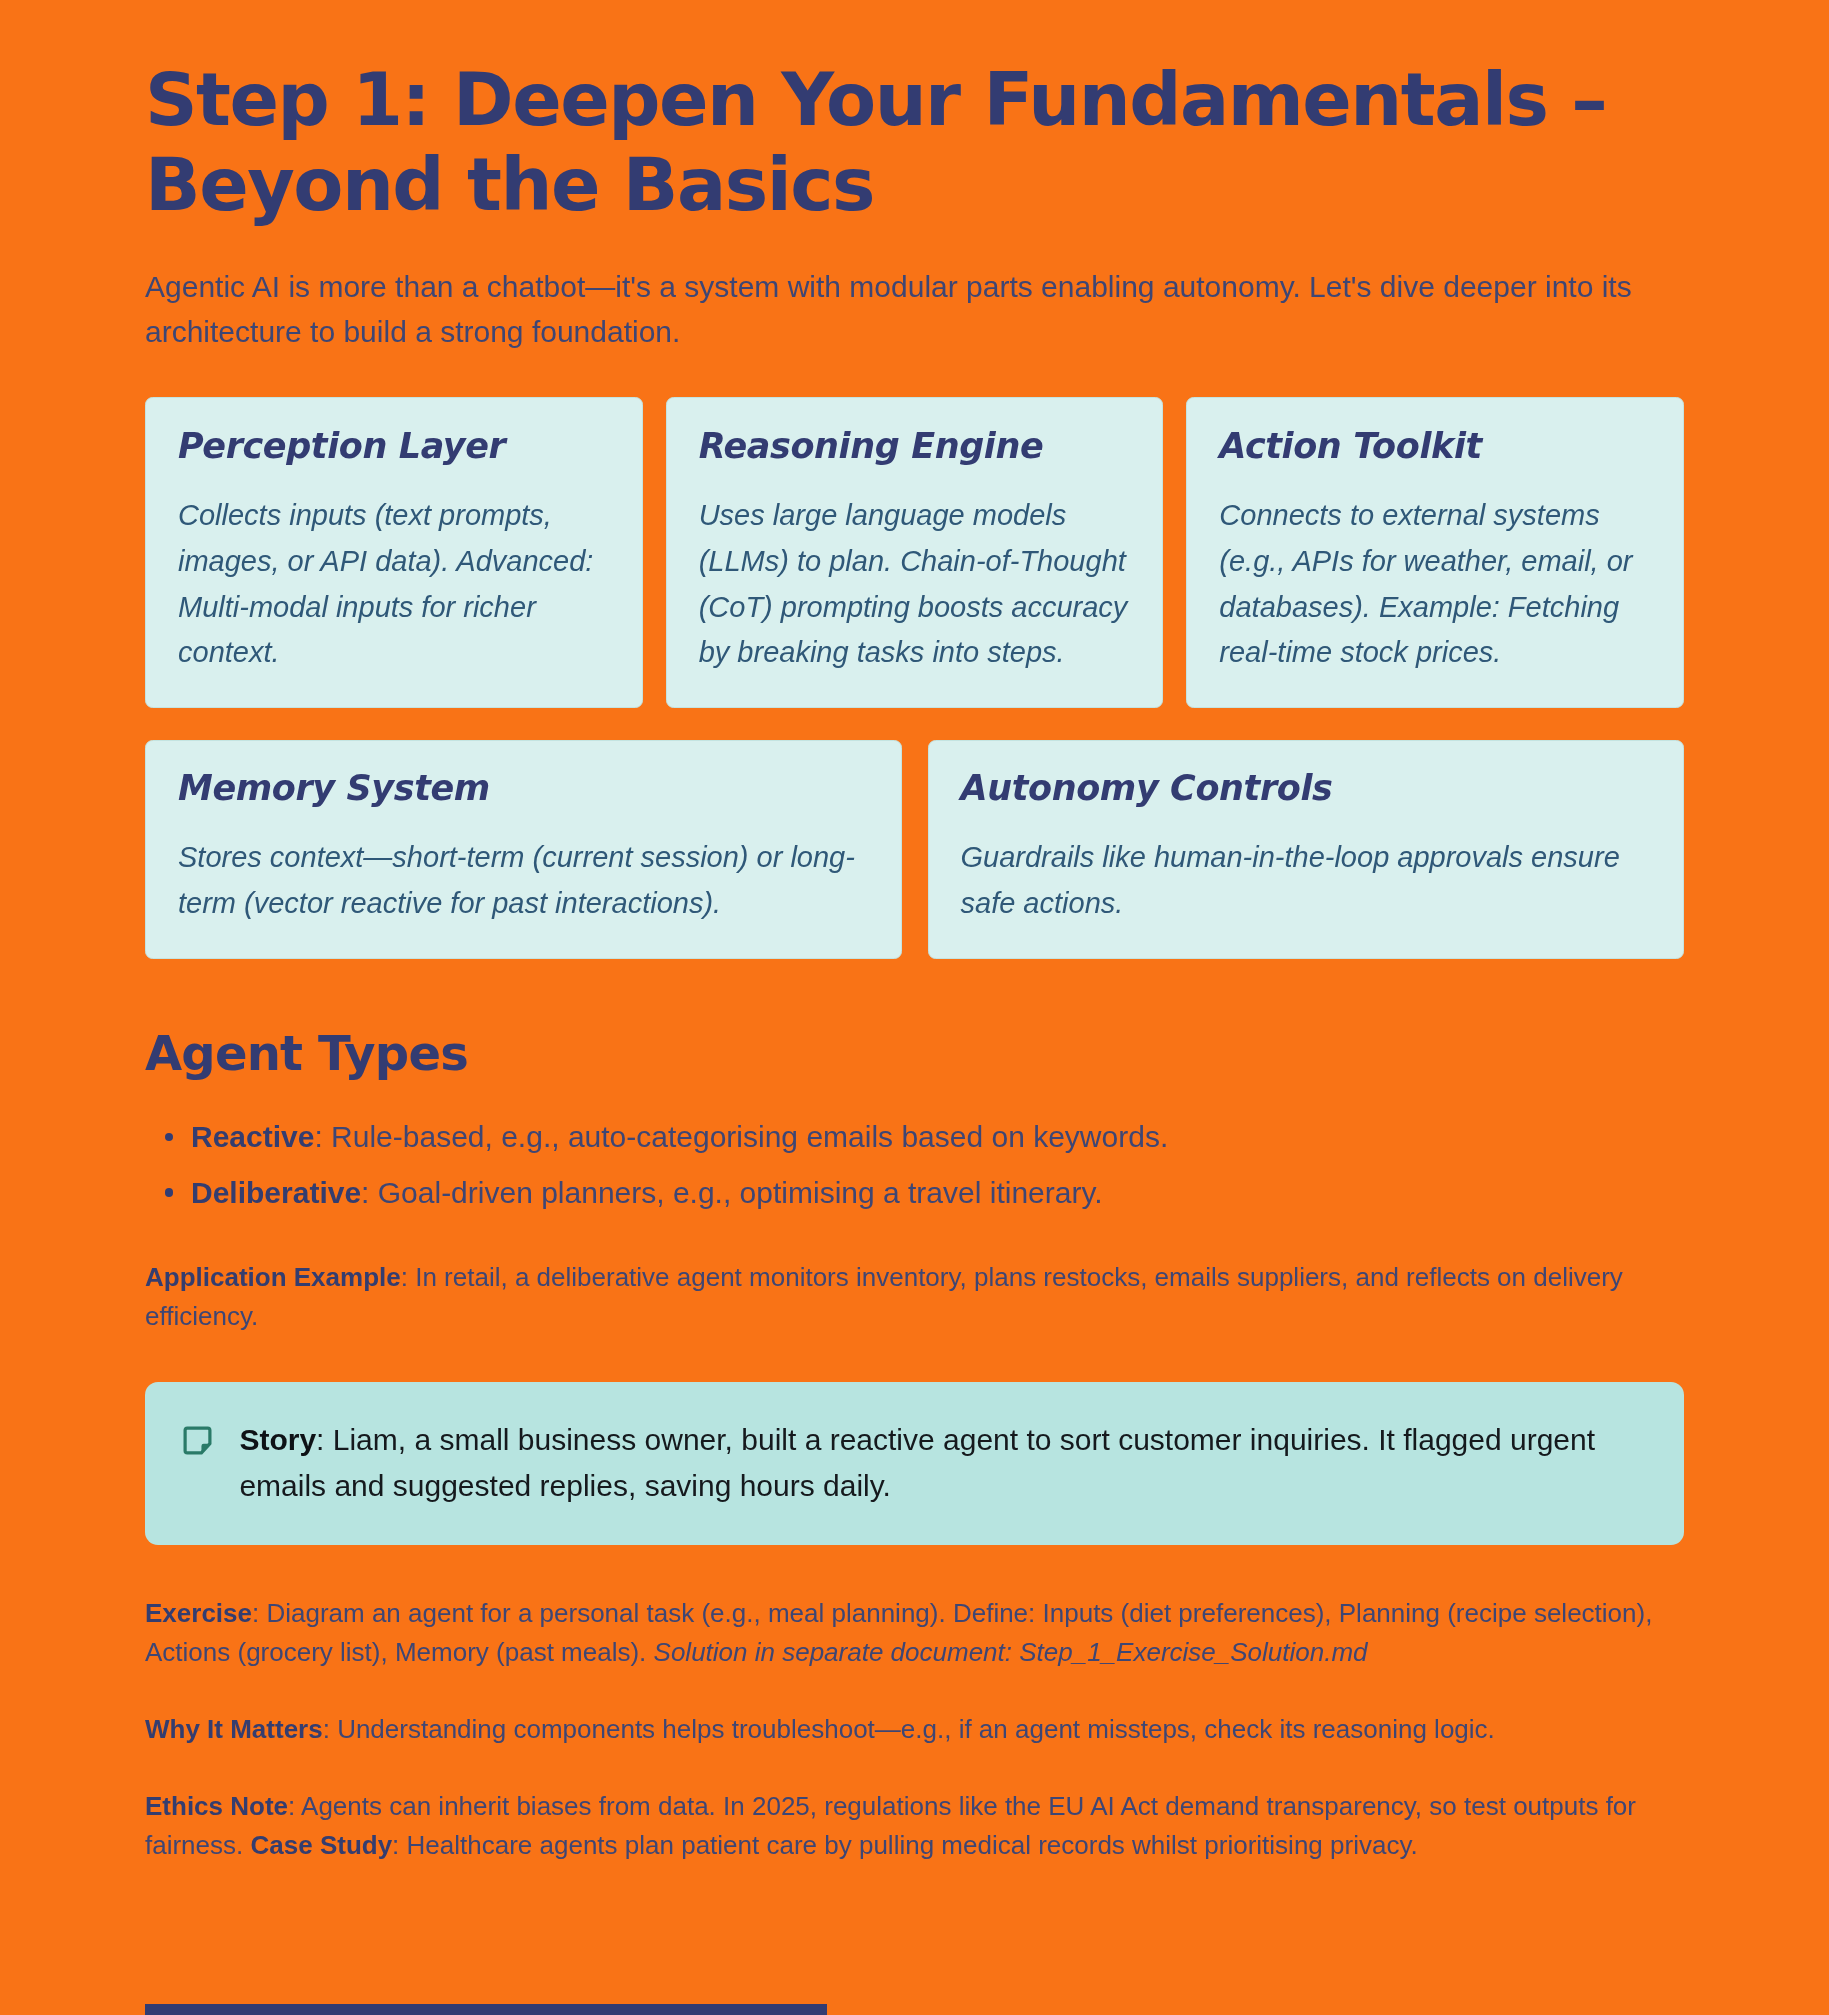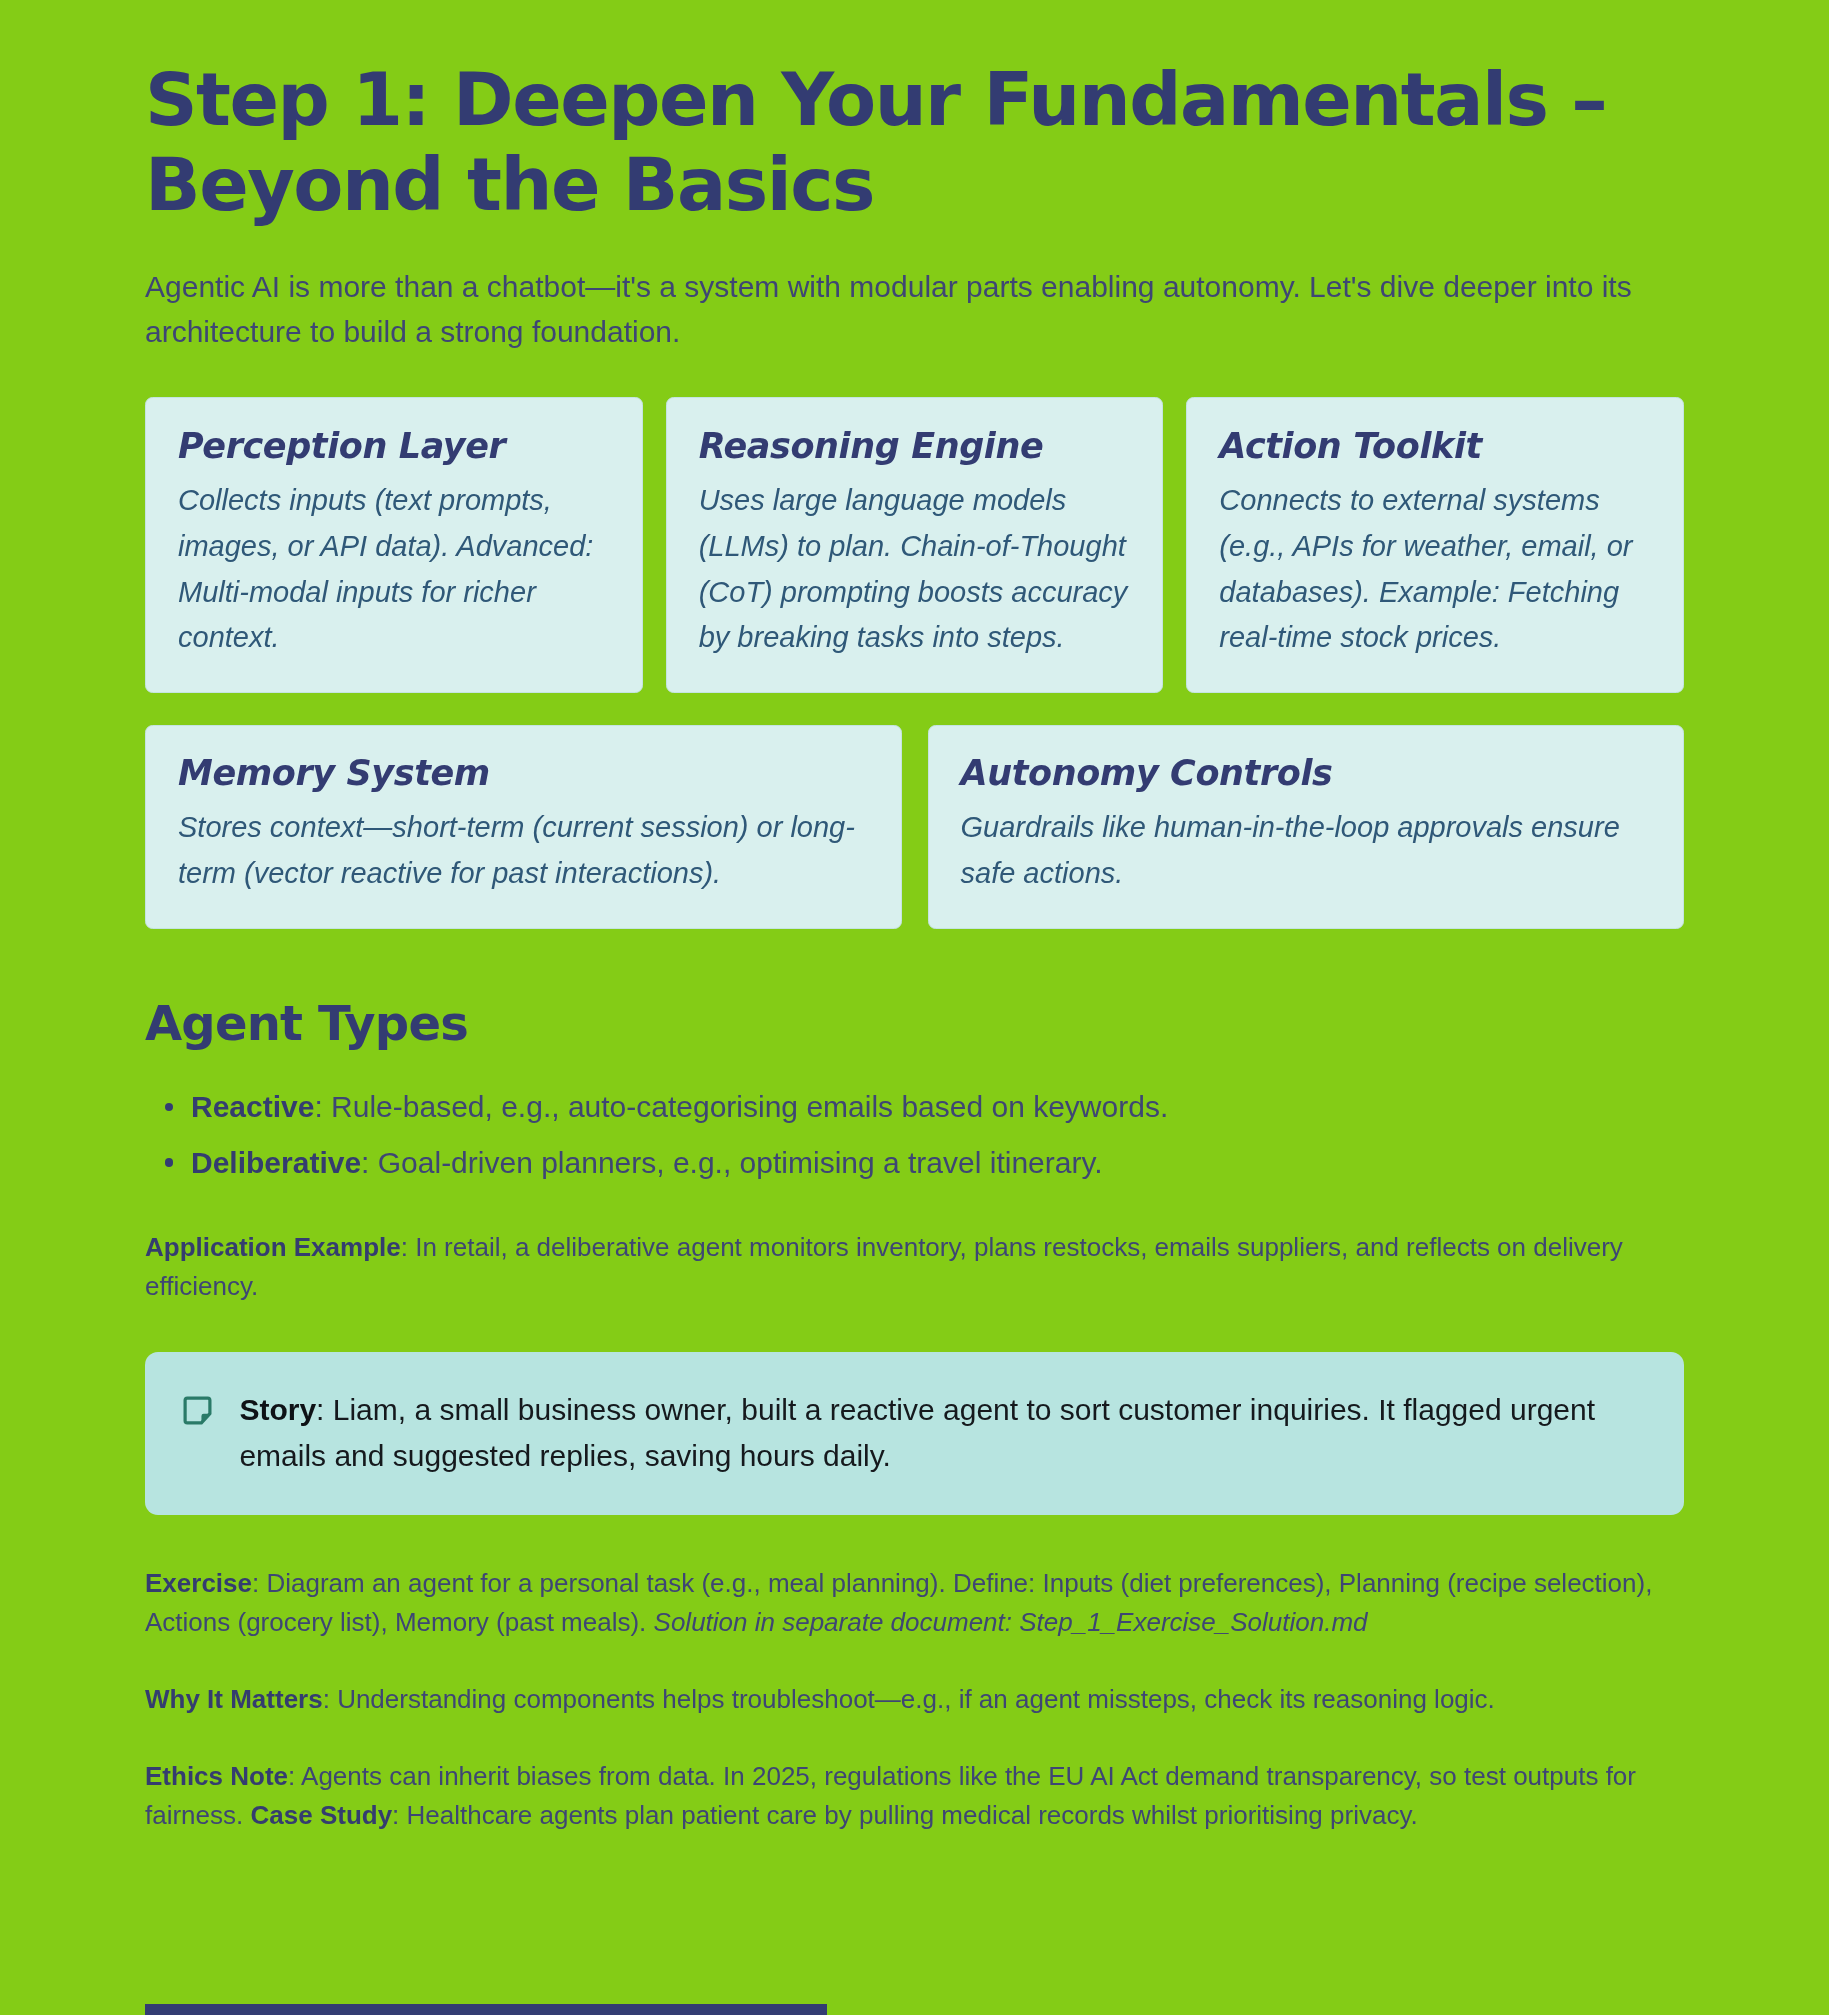--- a/index.html
+++ b/index.html
@@ -1,20 +1,20 @@
 <!DOCTYPE html>
 <html style="font-size:12.2px"><head>
 <meta charset="utf-8">
 <style>
   html,body { margin:0; padding:0; background:#ffffff; }
   .page {
     position:relative;
     width:1829px;
     height:2015px;
-    background:#84cc16;
+    background:#f97316;
     font-family:"Liberation Sans", sans-serif;
     overflow:hidden;
     box-sizing:border-box;
   }
   .content { padding:0 145px; }
 
   .doc-title {
     margin:0;
     padding-top:58px;
     font-family:"DejaVu Sans", sans-serif;
@@ -55,21 +55,21 @@
   .card-title {
     margin:0;
     font-family:"DejaVu Sans", sans-serif;
     font-weight:800;
     font-size:35px;
     line-height:1.15;
     letter-spacing:-0.4px;
     color:#333c72;
   }
   .card-body {
-    margin:12px 0 0;
+    margin:27px 0 0;
     font-size:29px;
     line-height:1.58;
     color:#2f5878;
   }
 
   .section-heading {
     margin:68px 0 0;
     font-family:"DejaVu Sans", sans-serif;
     font-weight:800;
     font-size:48px;

